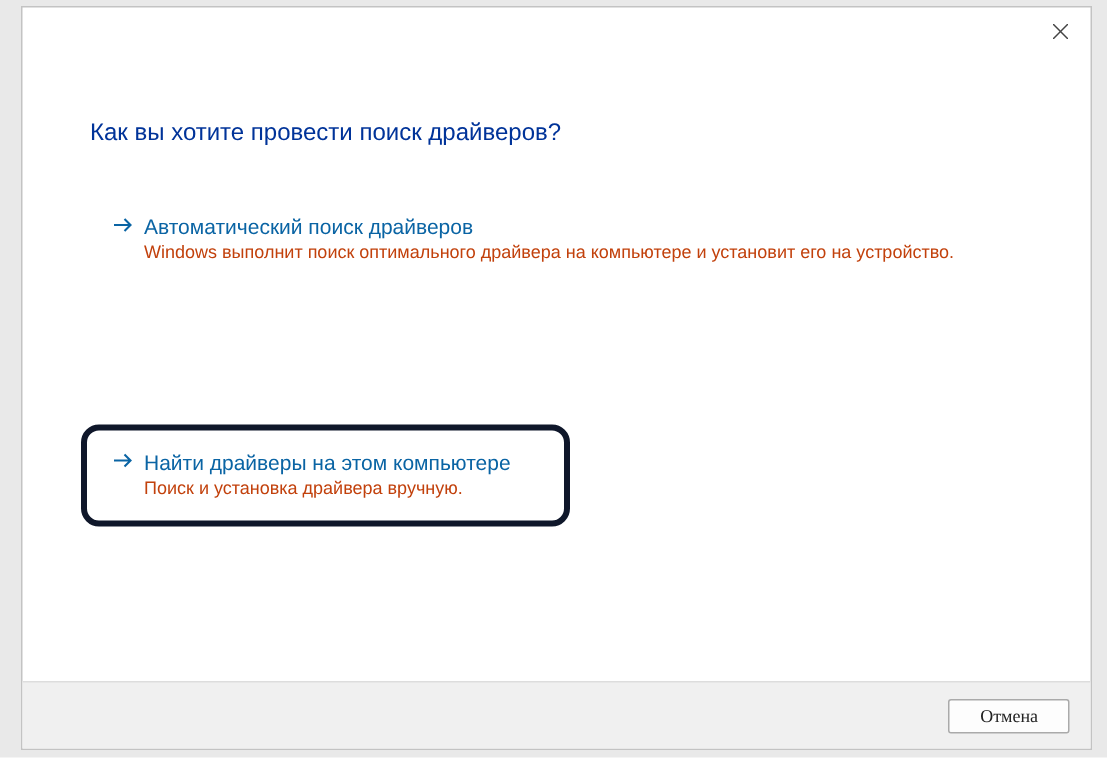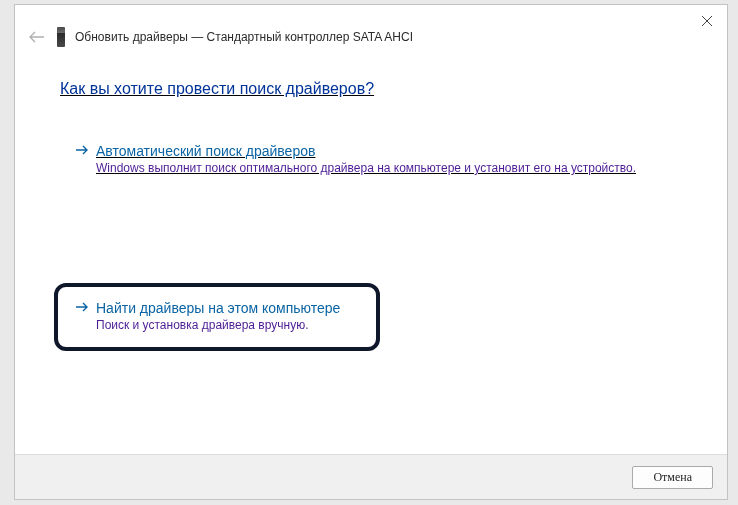--- a/index.html
+++ b/index.html
@@ -63,21 +63,20 @@
     }
     .title-text {
       font-size: 12px;
       color: #2b2b2b;
     }
     .content {
       position: absolute;
       top: 75px;
       left: 45px;
       right: 30px;
-      text-decoration: underline;
     }
     .heading {
       color: #003399;
       font-size: 16px;
       font-weight: 400;
       margin-bottom: 38px;
     }
     .option {
       padding: 6px 10px 8px 10px;
       cursor: pointer;
@@ -94,21 +93,21 @@
       width: 16px;
       text-align: center;
     }
     .option .opt-body { flex: 1; }
     .opt-title {
       color: #0a64a4;
       font-size: 14px;
       line-height: 18px;
     }
     .opt-desc {
-      color: #4c1d95;
+      color: #c2410c;
       font-size: 12px;
       line-height: 15px;
       margin-top: 1px;
     }
     .option-1 { margin-left: 4px; }
     .option-2-wrap {
       position: absolute;
       top: 203px;
       left: -6px;
       border: 4px solid #0f172a;
@@ -146,29 +145,20 @@
 
   <div class="titlebar">
     <div class="close-btn">
       <svg width="10" height="10" viewBox="0 0 10 10">
         <line x1="0" y1="0" x2="10" y2="10" stroke="#444" stroke-width="1"></line>
         <line x1="10" y1="0" x2="0" y2="10" stroke="#444" stroke-width="1"></line>
       </svg>
     </div>
   </div>
 
-  <div class="header-row">
-    <div class="back-arrow">
-      <svg width="16" height="12" viewBox="0 0 16 12">
-        <path d="M6 1 L1 6 L6 11 M1 6 L15 6" stroke="#b0b0b0" stroke-width="1.4" fill="none"></path>
-      </svg>
-    </div>
-    <div class="device-icon"></div>
-    <div class="title-text">Обновить драйверы — Стандартный контроллер SATA AHCI</div>
-  </div>
 
   <div class="content">
     <div class="heading">Как вы хотите провести поиск драйверов?</div>
 
     <div class="option option-1">
       <div class="arrow">
         <svg width="14" height="12" viewBox="0 0 14 12">
             <path d="M1 6 L12 6 M8 2 L12 6 L8 10" stroke="#0a64a4" stroke-width="1.4" fill="none"></path>
           </svg>
       </div>

